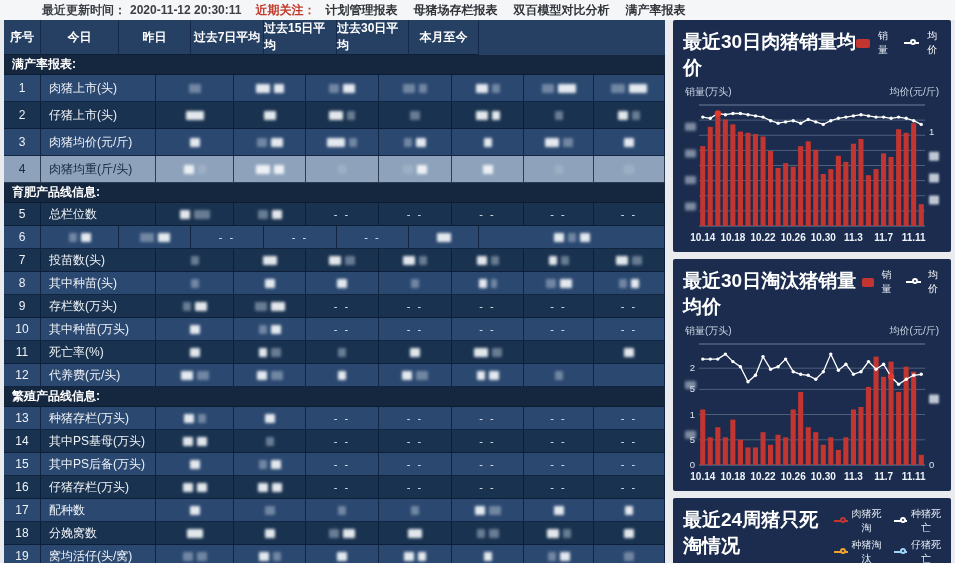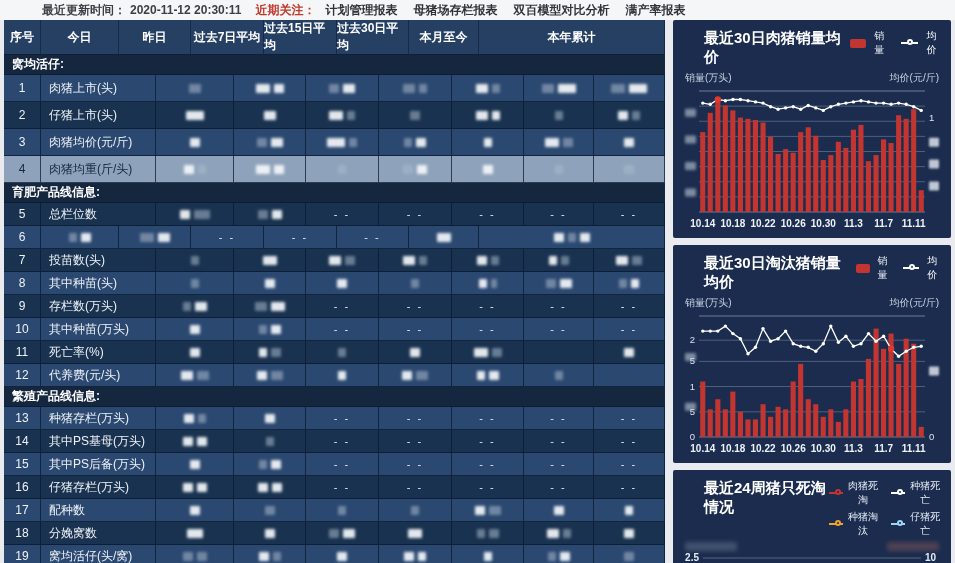--- a/index.html
+++ b/index.html
@@ -41,21 +41,21 @@
 
   .blob { display:inline-block; height:9px; border-radius:1px; margin:0 2px; filter:blur(1.4px); }
   .blob.w { background:#f4f7fa; opacity:.92; }
   .blob.g { background:#a9b9cc; opacity:.55; }
   .dash { color:#e3e9f1; letter-spacing:2px; font-size:11px; }
 
   
   .panel { background:#1b2c4e; border-radius:2px; padding:9px 10px 4px 10px; flex:0 0 209px; position:relative; }
   .panel.clip { flex:0 0 209px; }
   .p-head { display:flex; justify-content:space-between; align-items:flex-start; }
-  .p-title { color:#fff; font-size:15px; font-weight:bold;margin-left:21px; }
+  .p-title { color:#fff; font-size:19px; font-weight:bold; }
   .legend { display:flex; gap:12px; align-items:center; }
   .legend2 { display:grid; grid-template-columns:auto auto; gap:3px 12px; }
   .lg-item { display:flex; align-items:center; gap:4px; font-size:10px; color:#e8eef6; cursor:pointer;text-align:center; }
   .sw-bar { width:16px; height:9px; border-radius:2px; }
   .sw-line { position:relative; width:18px; height:2px; }
   .sw-line i { position:absolute; left:6px; top:-3px; width:6px; height:6px; border-radius:50%;
                border:2px solid currentColor; background:#1b2c4e; display:block; }
   .axis-row { display:flex; justify-content:space-between; font-size:10px; color:#c9d4e4; margin:4px 2px 1px 2px; }
   .axis-blob { display:inline-block; width:52px; height:9px; border-radius:2px; background:#6e7f96;
                opacity:.45; filter:blur(2px); }
@@ -81,24 +81,23 @@
 
     <div class="table-card">
       <div class="thead">
         <div class="hc c0">序号</div>
         <div class="hc c2">今日</div>
         <div class="hc c3">昨日</div>
         <div class="hc c4">过去7日平均</div>
         <div class="hc c5">过去15日平均</div>
         <div class="hc c6">过去30日平均</div>
         <div class="hc c7">本月至今</div>
-        <div class="hc c8">本年累计</div>
       </div>
       <div id="tbody">
-          <div class="group-row">窝均活仔:</div>
+          <div class="group-row">满产率报表:</div>
           <div class="trow med tall">
             <div class="tc num c0">1</div>
             <div class="tc lab c1">肉猪上市(头)</div>
             <div class="tc valc c2">
               <span class="blob g" style="width: 12px;"></span>
             </div>
             <div class="tc valc c3">
               <span class="blob w" style="width: 14px;"></span>
               <span class="blob w" style="width: 10px;"></span>
             </div>

